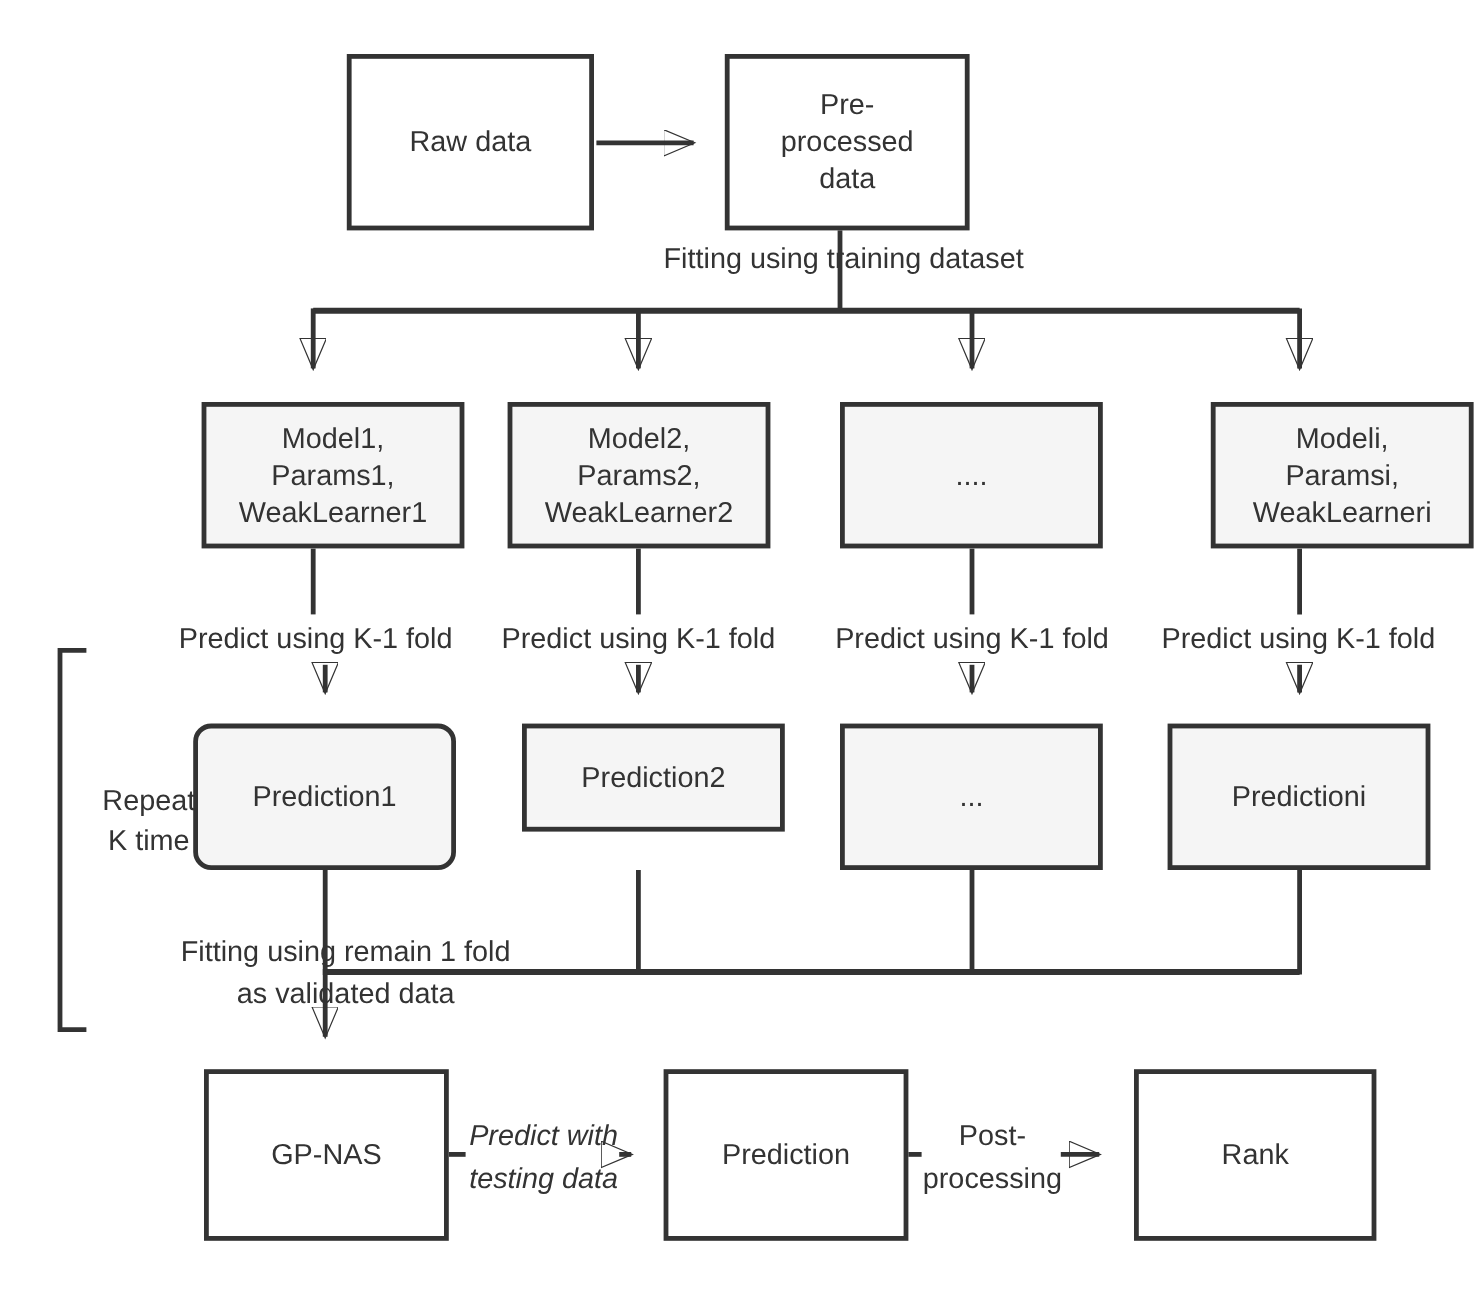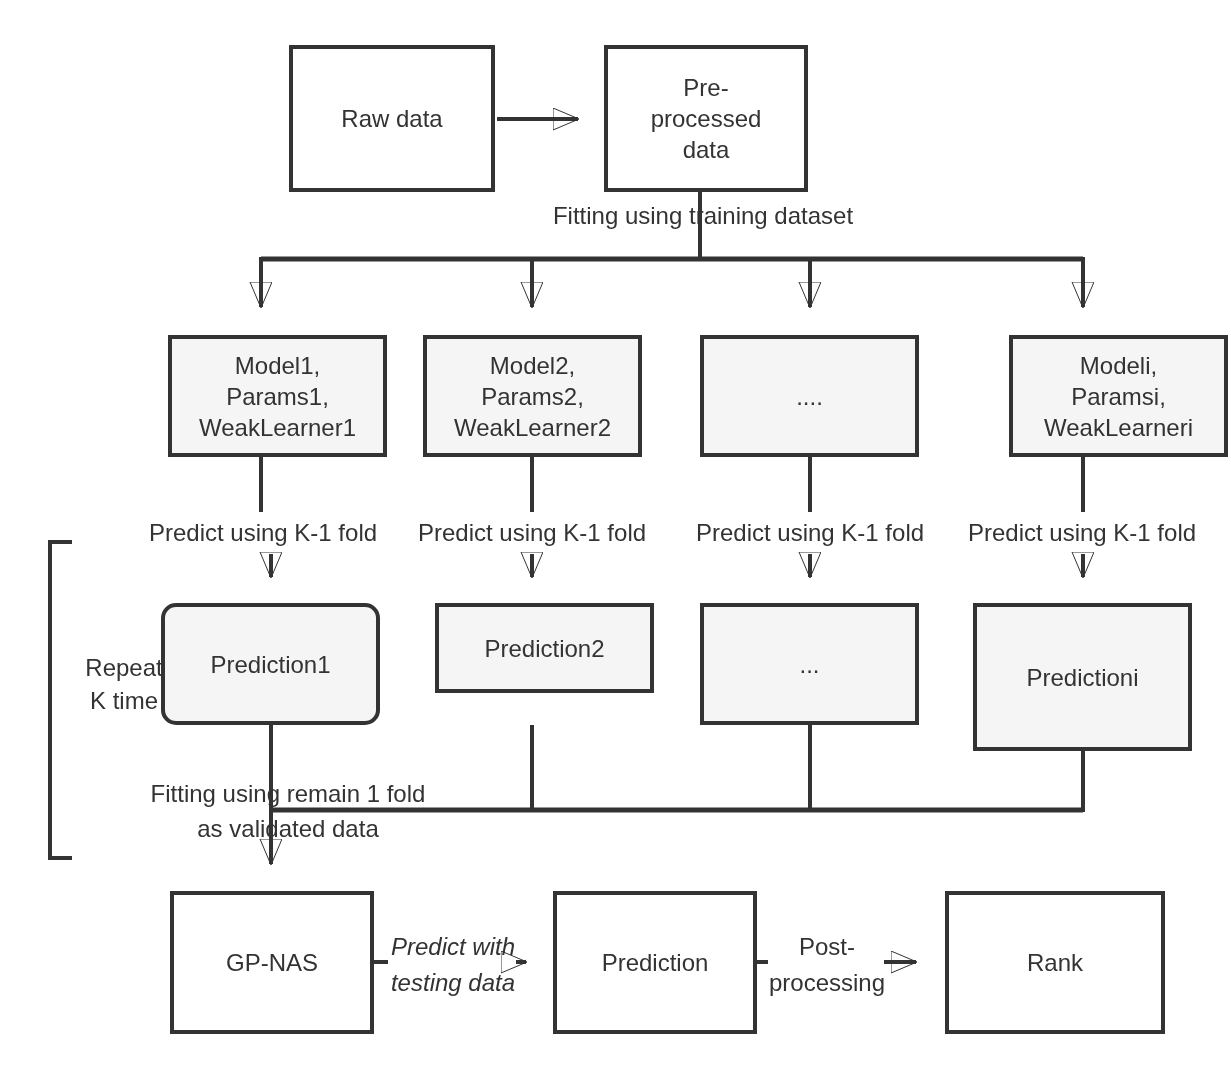--- a/index.html
+++ b/index.html
@@ -106,25 +106,25 @@
 Params2,
 WeakLearner2</div>
   <div class="node gray" style="left:700px;top:335px;width:219px;height:122px;">....</div>
   <div class="node gray" style="left:973px;top:335px;width:219px;height:122px;margin-left:36px;">Modeli,
 Paramsi,
 WeakLearneri</div>
 
   <div class="node gray" style="left:161px;top:603px;width:219px;height:122px;border-radius:15px;">Prediction1</div>
   <div class="node gray" style="left:423px;top:603px;width:219px;height:90px;margin-left:12px;">Prediction2</div>
   <div class="node gray" style="left:700px;top:603px;width:219px;height:122px;">...</div>
-  <div class="node gray" style="left:973px;top:603px;width:219px;height:148px;">Predictioni</div>
+  <div class="node gray" style="left:973px;top:603px;width:219px;height:122px;">Predictioni</div>
 
   <div class="node" style="left:170px;top:891px;width:204px;height:143px;">GP-NAS</div>
   <div class="node" style="left:553px;top:891px;width:204px;height:143px;">Prediction</div>
-  <div class="node" style="left:945px;top:891px;width:220px;height:143px;">Rank</div>
+  <div class="node" style="left:945px;top:891px;width:202px;height:143px;">Rank</div>
 
   <div class="elabel" style="left:703px;top:216px;">Fitting using training dataset</div>
 
   <div class="elabel" style="left:263px;top:533px;">Predict using K-1 fold</div>
   <div class="elabel" style="left:532px;top:533px;">Predict using K-1 fold</div>
   <div class="elabel" style="left:810px;top:533px;">Predict using K-1 fold</div>
   <div class="elabel" style="left:1082px;top:533px;">Predict using K-1 fold</div>
 
   <div class="elabel lh33" style="left:124px;top:684px;">Repeat
 K time</div>

